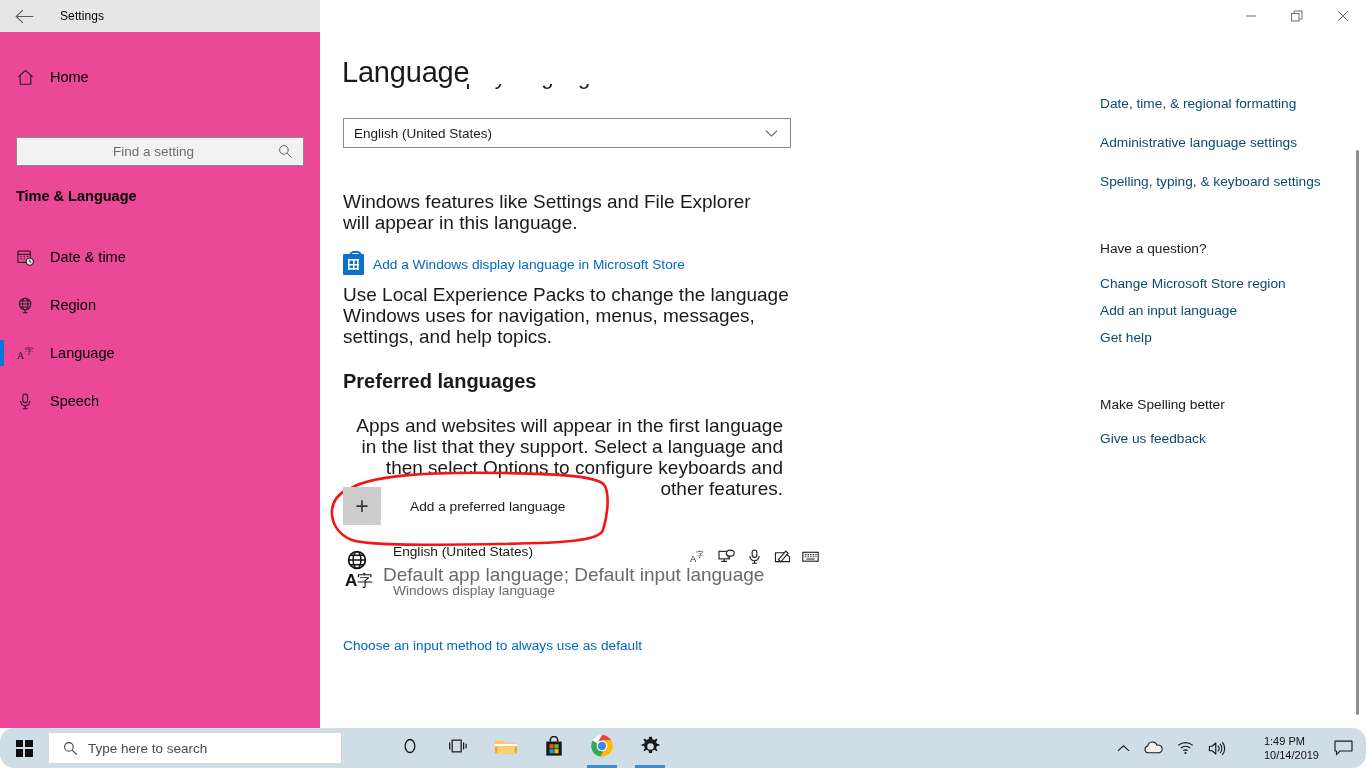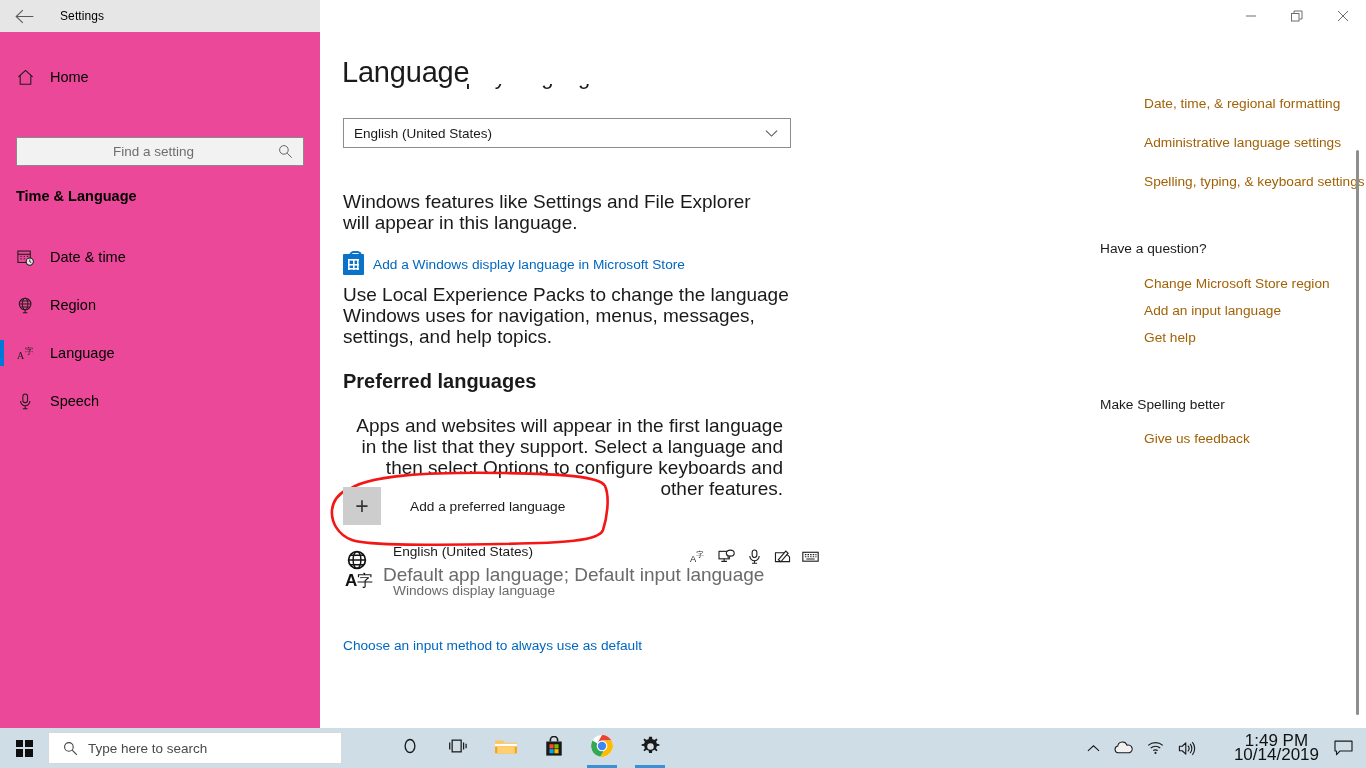--- a/index.html
+++ b/index.html
@@ -217,43 +217,42 @@
   }
   .feat-icon { width: 17px; height: 17px; display: flex; align-items: center; justify-content: center; }
 
   #input-method-link {
     position: absolute; left: 23px; top: 606px;
   }
 
   
   #right-rail { position: absolute; left: 780px; top: 0; width: 266px; }
   .rail-link {
-    position: absolute; font-size: 13.7px; color: #a16207; cursor: pointer;
+    position: absolute; font-size: 13.7px; color: #0c4a6e; cursor: pointer;
     white-space: nowrap;
-    margin-left: 44px;
   }
   .rail-head {
     position: absolute; font-size: 13.7px; color: #1a1a1a; white-space: nowrap;
   }
 
   
   #content-scrollbar {
     position: absolute; right: 0; top: 32px; width: 16px; height: 696px;
     background: transparent;
   }
   #scroll-thumb {
     position: absolute; left: 6px; top: 118px;
     width: 3px; height: 565px; background: #8e8e8e; border-radius: 2px;
   }
 
   
   #taskbar {
     position: absolute; left: 0; top: 728px; width: 1366px; height: 40px;
     background: #cfdde7;
-    display: flex; align-items: center;
+    display: flex; align-items: center; border-radius: 14px;
   }
   #start-button {
     width: 48px; height: 40px;
     display: flex; align-items: center; justify-content: center;
   }
   .win-logo {
     width: 17px; height: 17px;
     display: grid; grid-template-columns: 1fr 1fr; grid-template-rows: 1fr 1fr;
     gap: 2px;
   }
@@ -273,21 +272,21 @@
     position: absolute; bottom: 0; left: 9px; width: 30px; height: 3px;
     background: #3b8fd4; display: none;
   }
   .tb-app.running .underline { display: block; }
   #tray {
     position: absolute; right: 0; top: 0; height: 40px;
     display: flex; align-items: center;
   }
   .tray-item { padding: 0 7px; display: flex; align-items: center; color: #1a1a1a; }
   #clock {
-    text-align: center; font-size: 17px; color: #111; line-height: 14px;
+    text-align: left; font-size: 11px; color: #111; line-height: 14px;
     padding: 0 9px 0 5px;
     margin-left: 26px;
   }
   #action-center { padding: 0 13px 0 6px; display: flex; align-items: center; color: #1a1a1a; }
 </style>
 </head>
 <body>
 
 <div id="settings-window">
 

